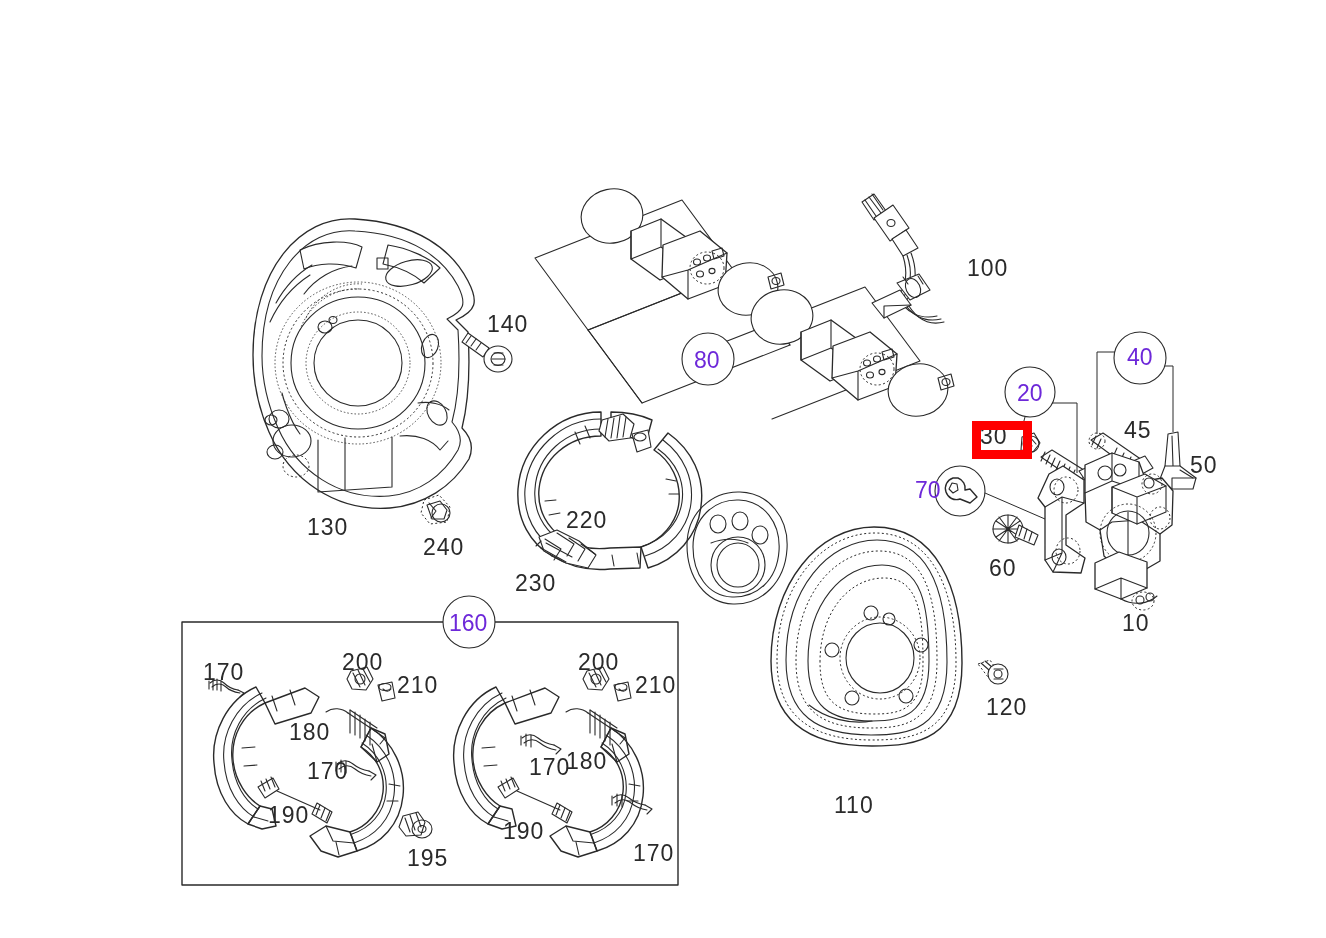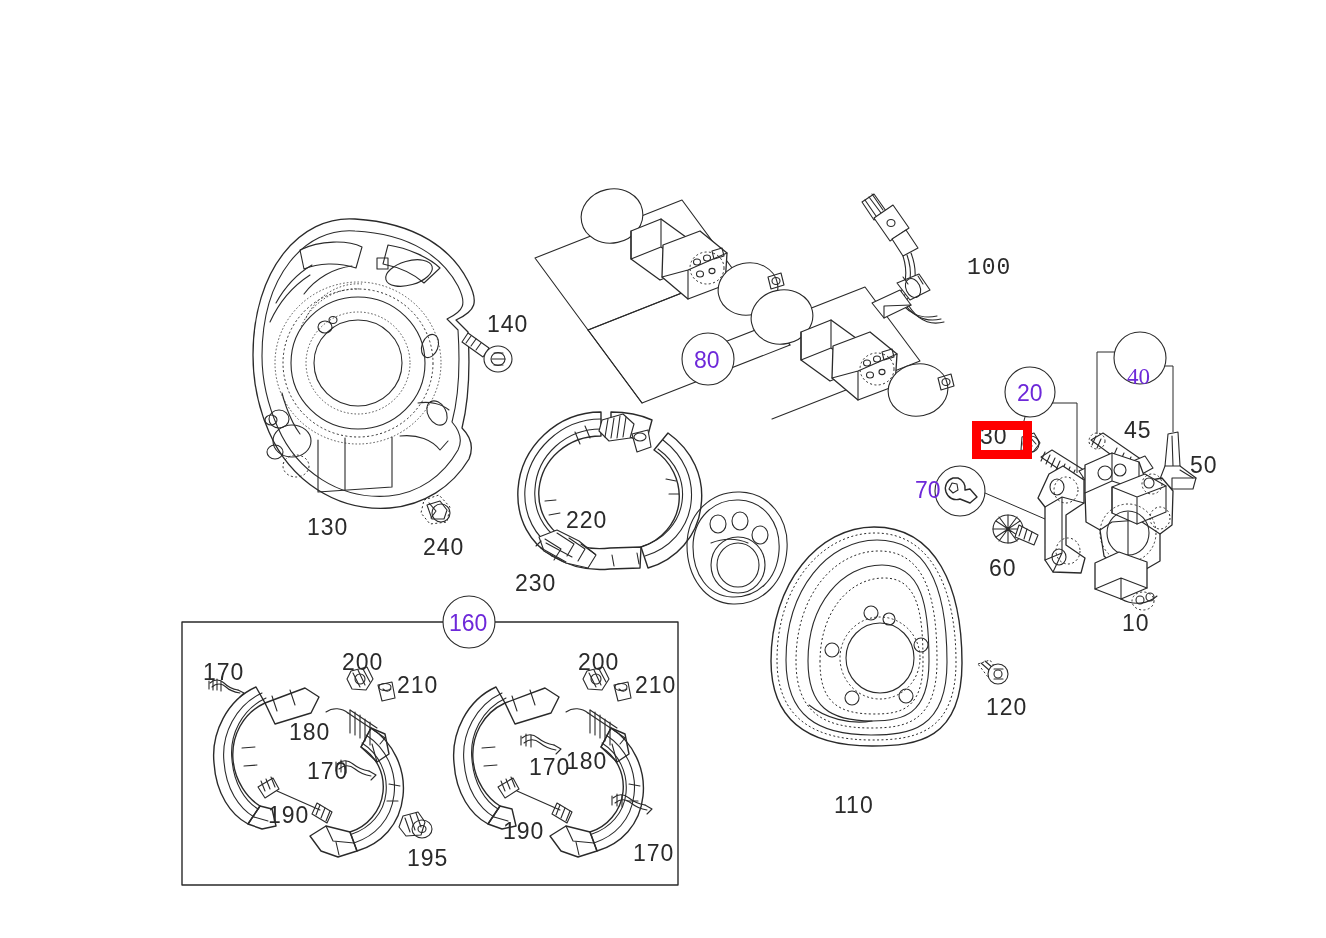--- a/index.html
+++ b/index.html
@@ -463,29 +463,29 @@
         <path class="ln2" d="M953 478 C947 480 944 486 946 492 C948 498 954 501 960 499
           L970 503 L977 497 L970 489 L965 490 C966 485 963 480 958 478Z"></path>
         <path class="ln" d="M952 483 L949 489 L953 493 L958 490 L957 484Z" fill="#fff"></path>
       </g>
     </g>
   </svg>
 
   <div class="balloon-txt" style="left:694px;top:347px;">80</div>
   <div class="balloon-txt" style="left:449px;top:610px;">160</div>
   <div class="balloon-txt" style="left:1017px;top:380px;">20</div>
-  <div class="balloon-txt" style="left:1127px;top:364px;font-family:Liberation Serif, serif;">40</div>
+  <div class="balloon-txt" style="left:1127px;top:344px;">40</div>
   <div class="balloon-txt" style="left:915px;top:477px;">70</div>
 
   <div class="lbl" style="left:307px;top:514px;">130</div>
   <div class="lbl" style="left:487px;top:311px;">140</div>
   <div class="lbl" style="left:423px;top:534px;">240</div>
   <div class="lbl" style="left:566px;top:507px;">220</div>
   <div class="lbl" style="left:515px;top:570px;text-align:right;">230</div>
-  <div class="lbl" style="left:967px;top:255px;font-family:Liberation Mono, monospace;">100</div>
+  <div class="lbl" style="left:967px;top:255px;">100</div>
   <div class="lbl" style="left:980px;top:423px;">30</div>
   <div class="lbl" style="left:1124px;top:417px;">45</div>
   <div class="lbl" style="left:1190px;top:452px;">50</div>
   <div class="lbl" style="left:989px;top:555px;">60</div>
   <div class="lbl" style="left:1122px;top:610px;text-align:right;">10</div>
   <div class="lbl" style="left:834px;top:760px;margin-top:32px;">110</div>
   <div class="lbl" style="left:986px;top:694px;">120</div>
 
   <div class="lbl" style="left:203px;top:659px;">170</div>
   <div class="lbl" style="left:342px;top:649px;">200</div>

